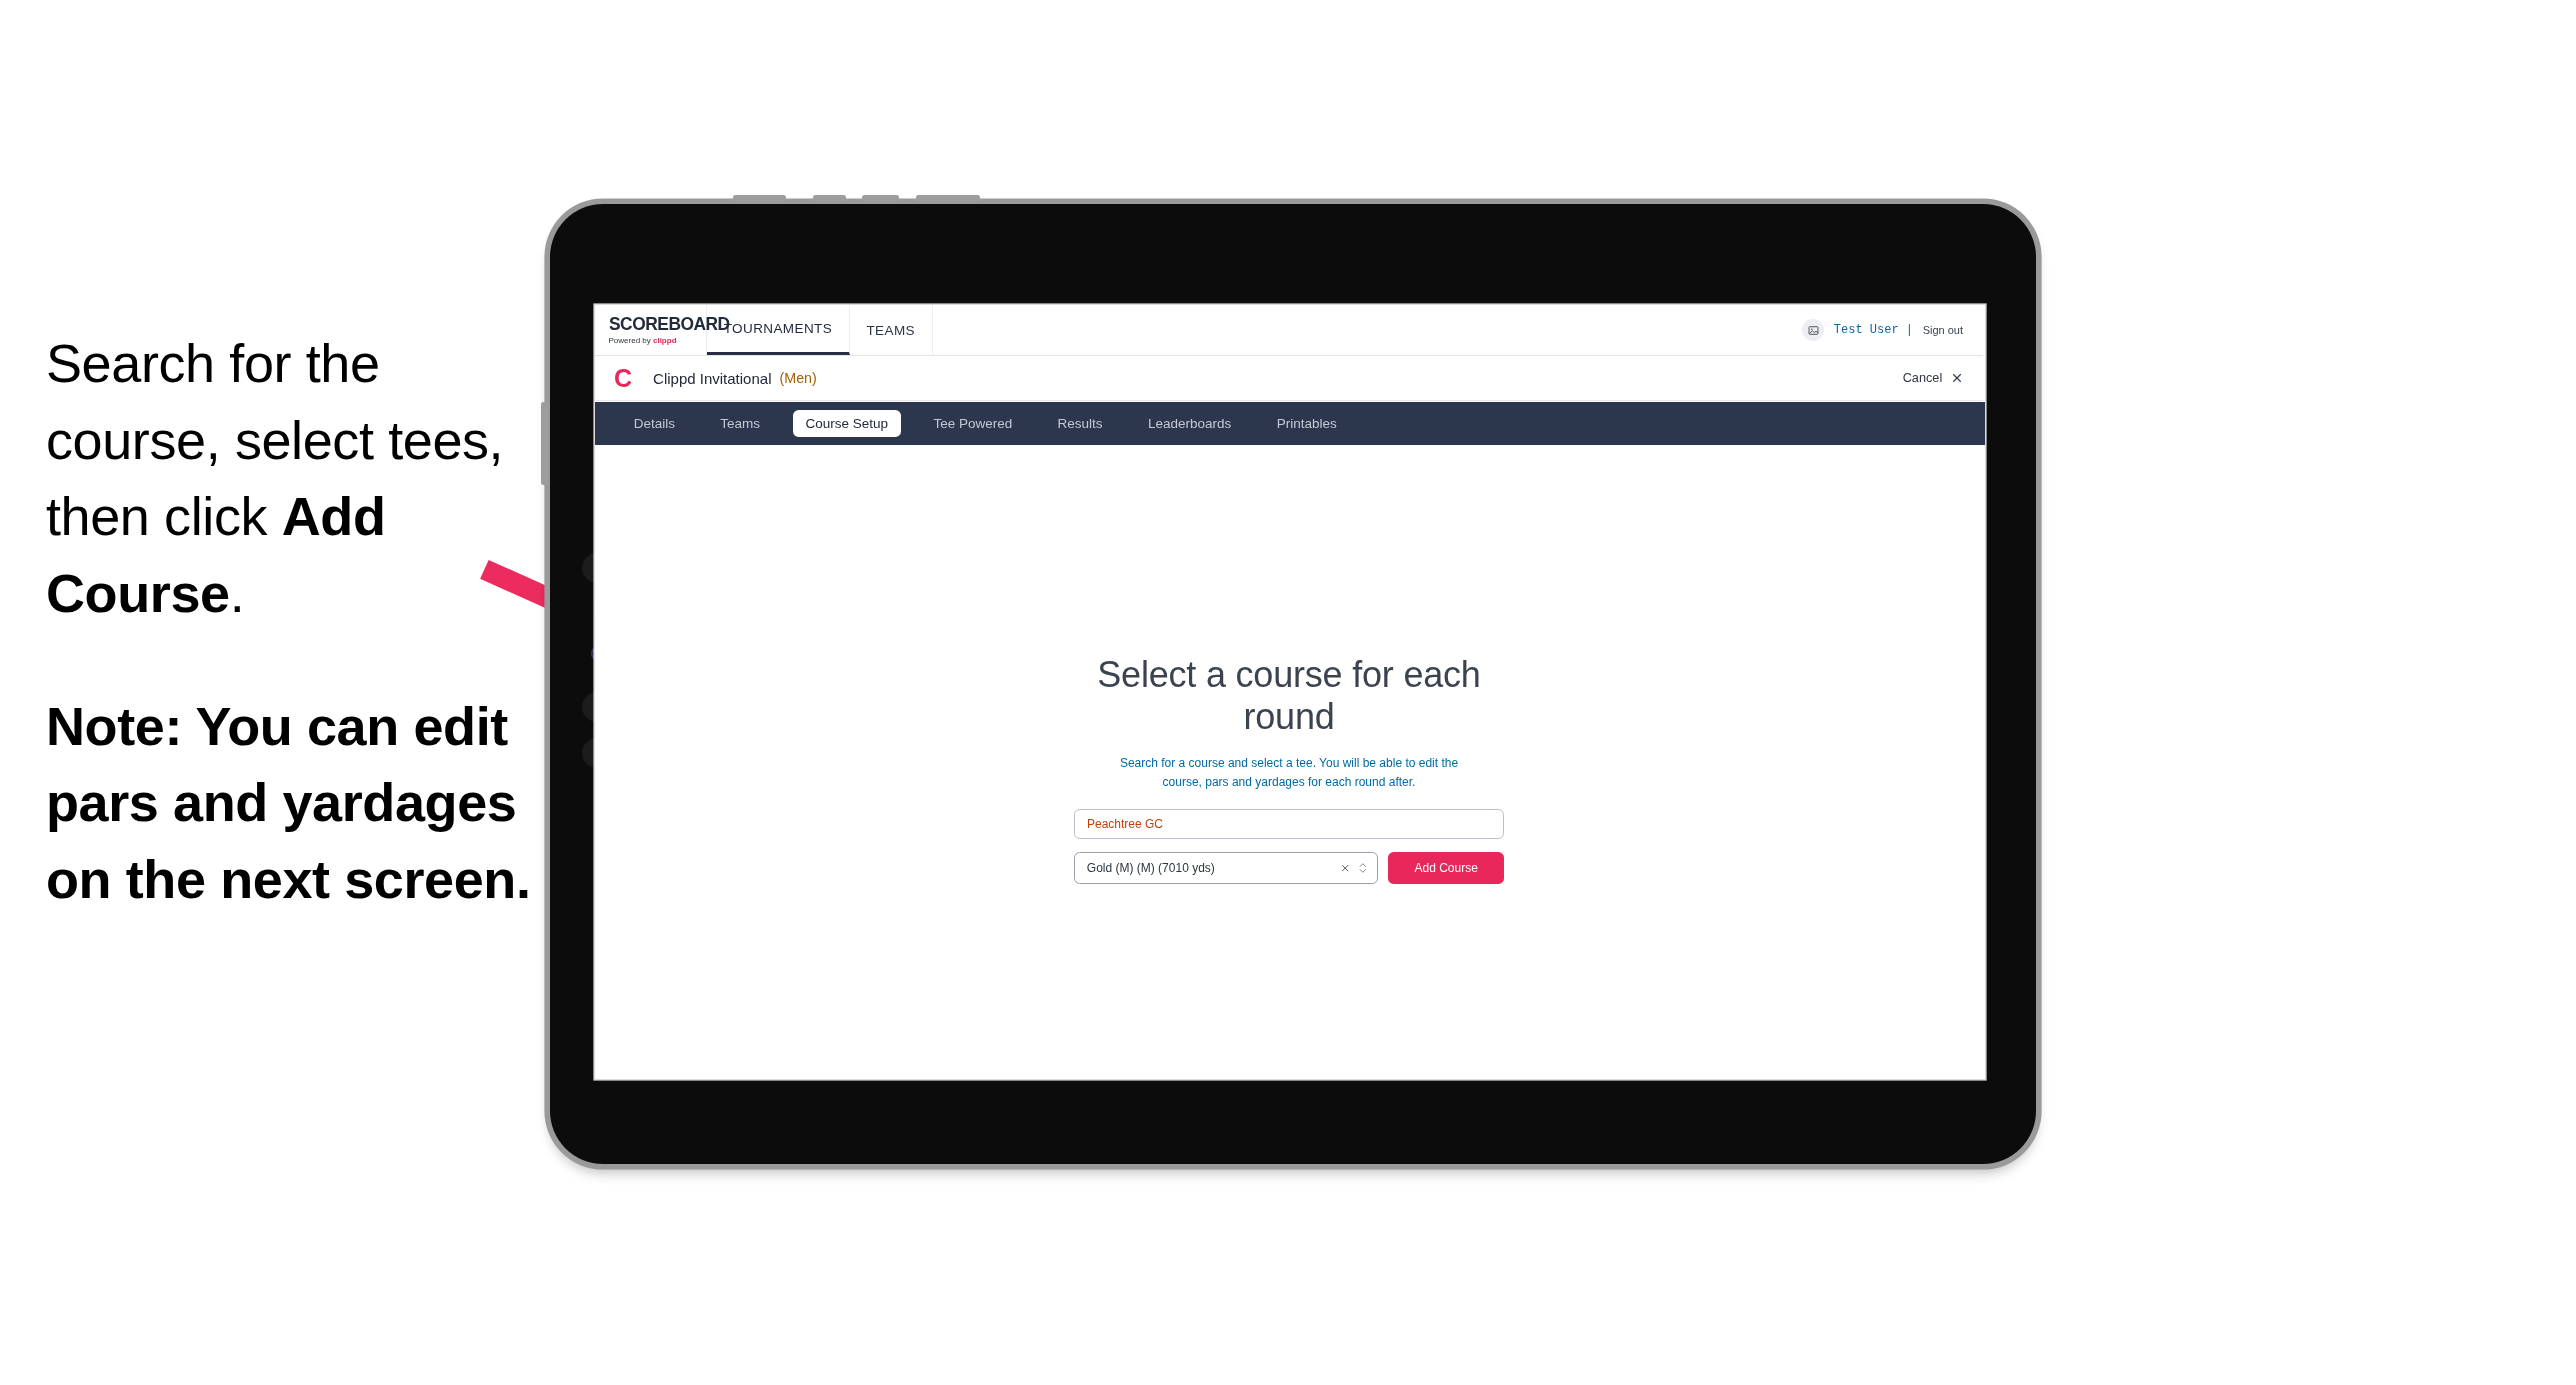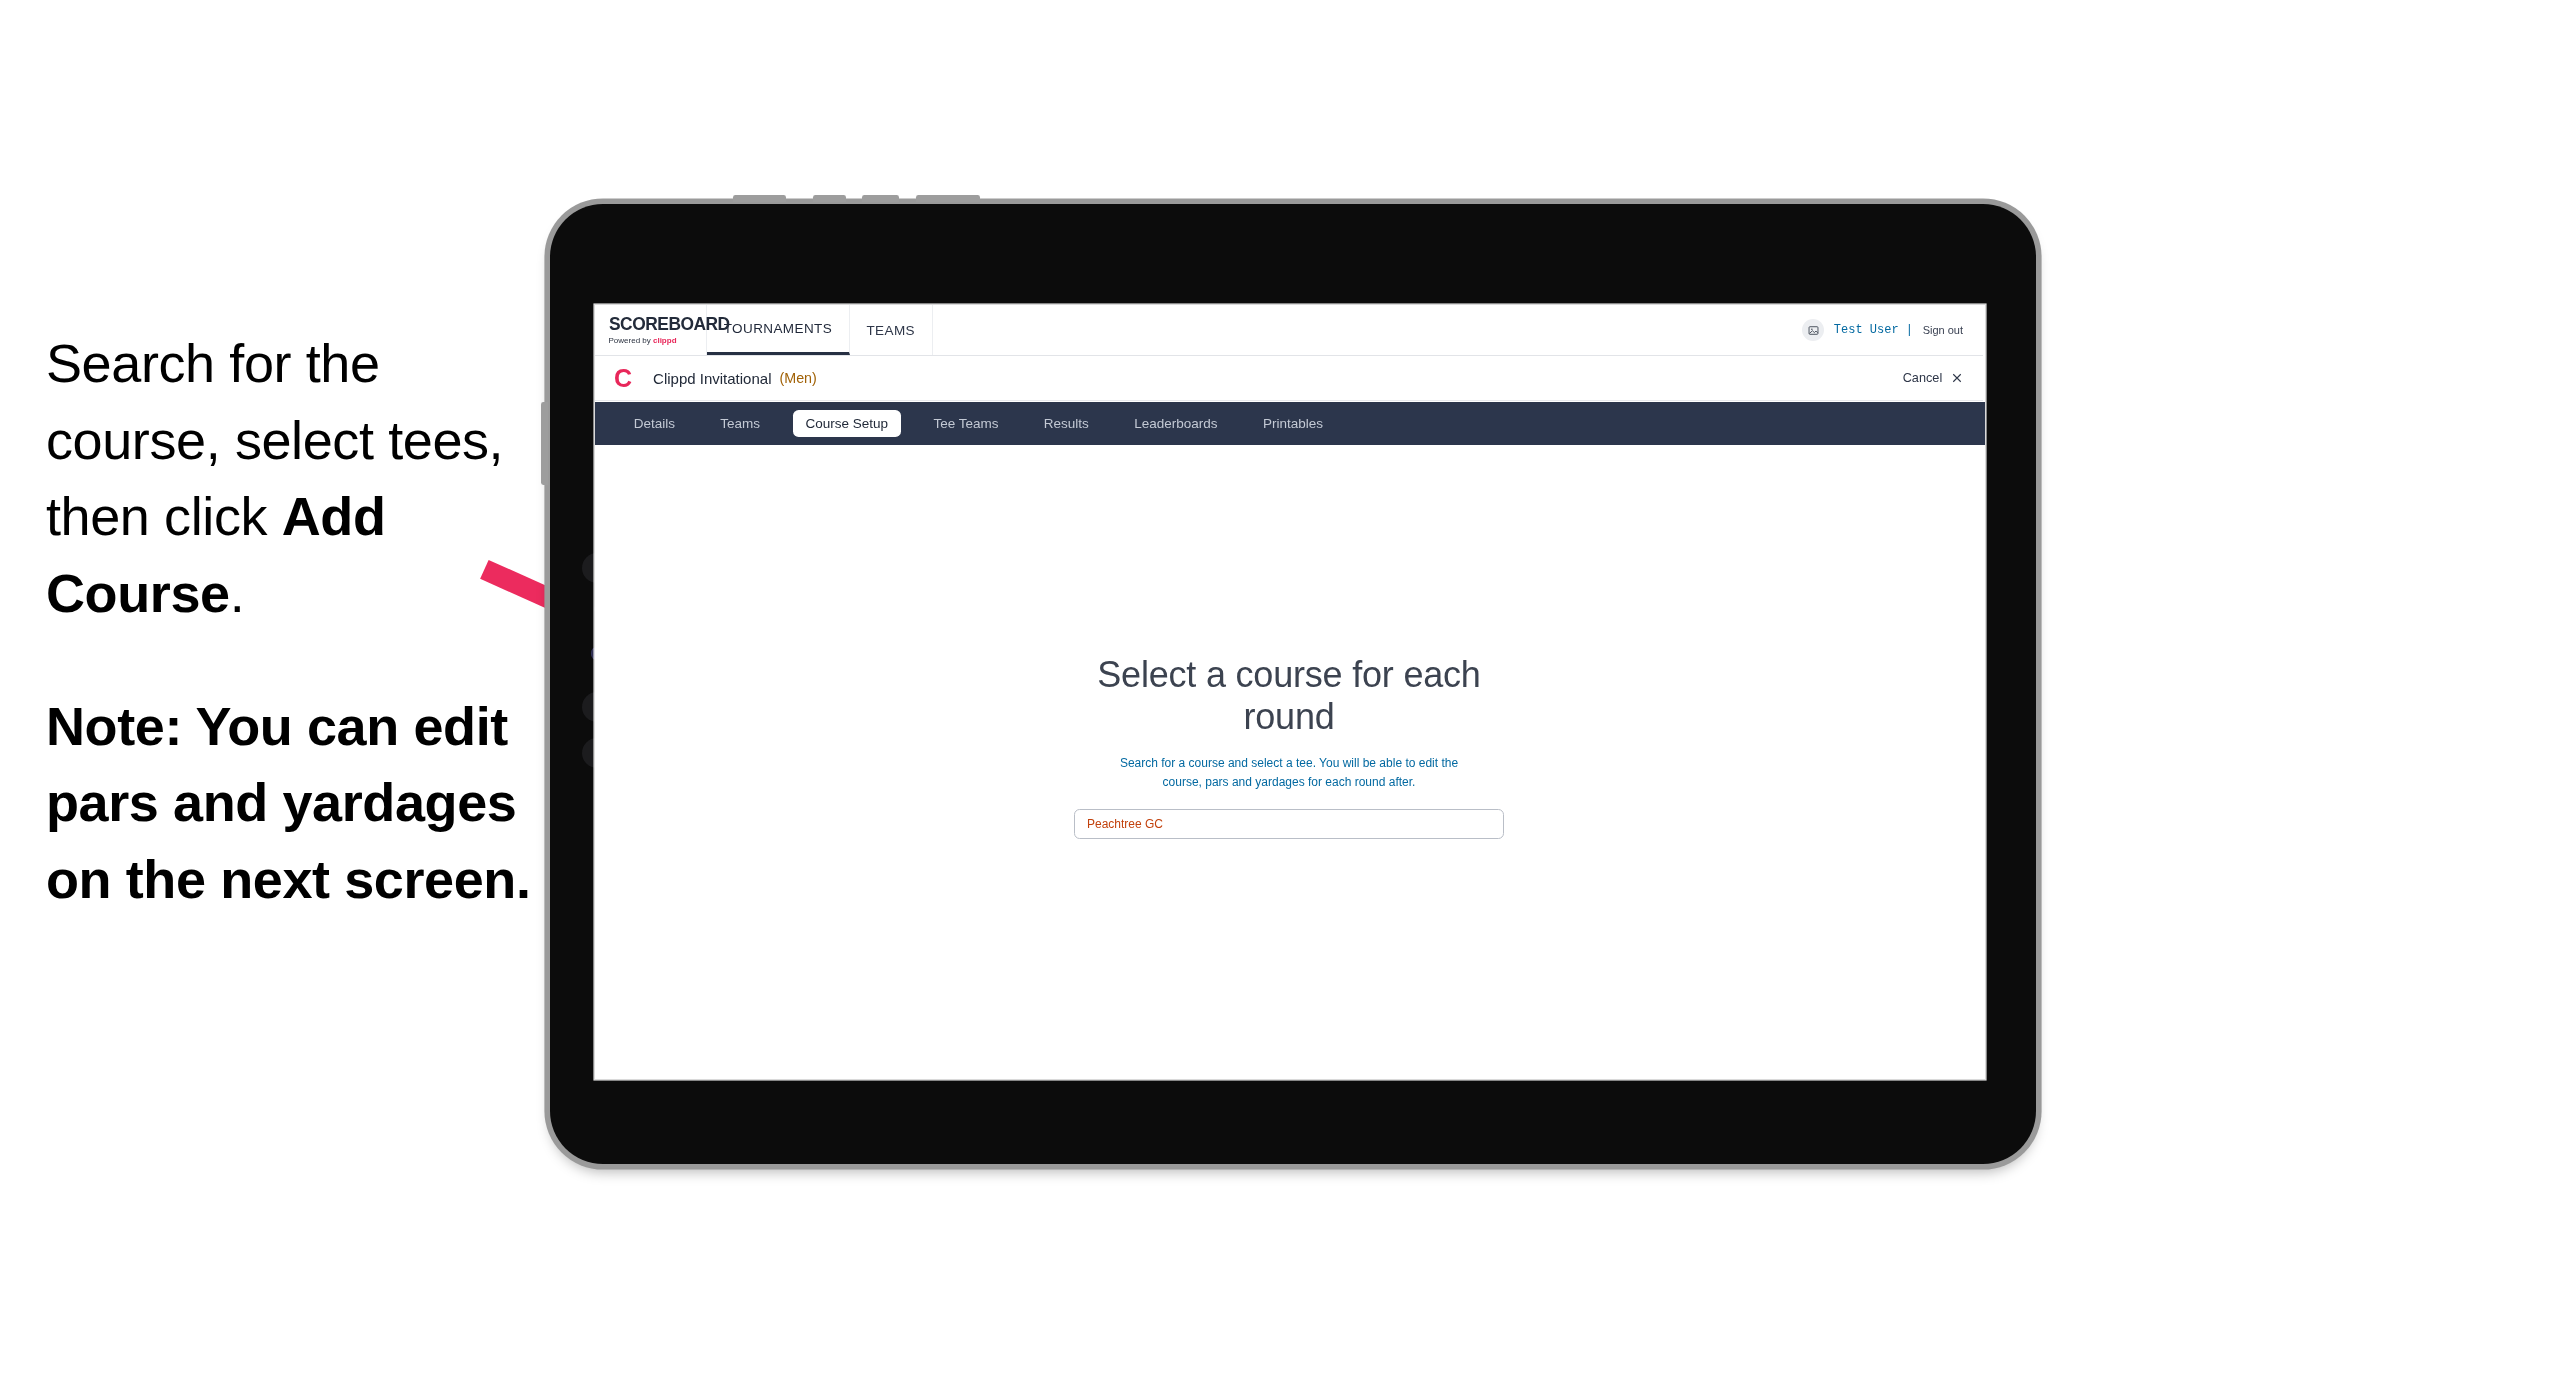--- a/index.html
+++ b/index.html
@@ -441,29 +441,46 @@
         <svg width="12" height="12" viewBox="0 0 16 16" stroke="#2e3648" stroke-width="1.5" fill="none">
           <path d="M3 3 L13 13 M13 3 L3 13"></path>
         </svg>
       </div>
     </div>
 
     <div id="section-tabs">
       <div class="section-tab">Details</div>
       <div class="section-tab">Teams</div>
       <div class="section-tab active">Course Setup</div>
-      <div class="section-tab">Tee Teams</div>
+      <div class="section-tab">Tee Powered</div>
       <div class="section-tab">Results</div>
       <div class="section-tab">Leaderboards</div>
       <div class="section-tab">Printables</div>
     </div>
 
     <div id="main-content">
       <div id="course-setup-panel">
         <h1 id="panel-title">Select a course for each round</h1>
         <p id="panel-desc">Search for a course and select a tee. You will be able to edit the course, pars and yardages for each round after.</p>
         <input id="course-search-input" type="text" value="Peachtree GC" style="">
+        <div id="tee-row">
+          <div id="tee-select">
+            <span id="tee-select-value">Gold (M) (M) (7010 yds)</span>
+            <span id="tee-clear-icon">
+              <svg width="10.4" height="10.4" viewBox="0 0 16 16" stroke="#3c4350" stroke-width="1.4" fill="none">
+                <path d="M3.5 3.5 L12.5 12.5 M12.5 3.5 L3.5 12.5"></path>
+              </svg>
+            </span>
+            <span id="tee-stepper-icon">
+              <svg width="9.6" height="12" viewBox="0 0 12 16" stroke="#7a808c" stroke-width="1.3" fill="none">
+                <path d="M2 6.3 L6 2.2 L10 6.3"></path>
+                <path d="M2 9.7 L6 13.8 L10 9.7"></path>
+              </svg>
+            </span>
+          </div>
+          <button id="add-course-button">Add Course</button>
+        </div>
       </div>
     </div>
 
   </div>
 </div>
 
 
 </body></html>

